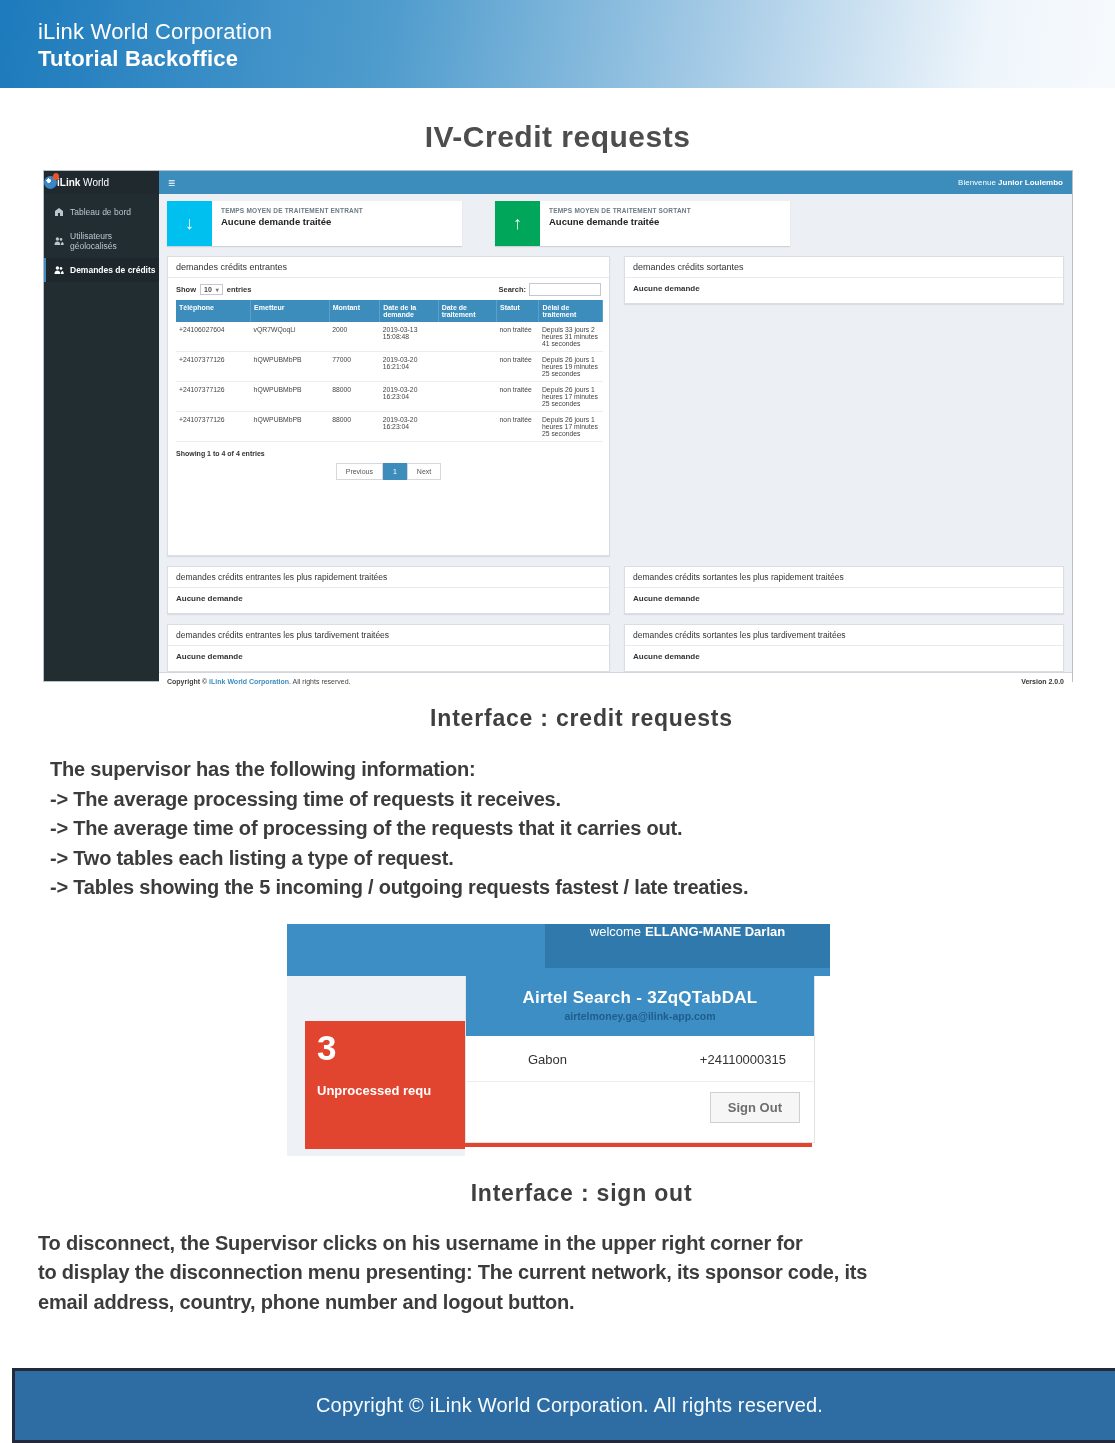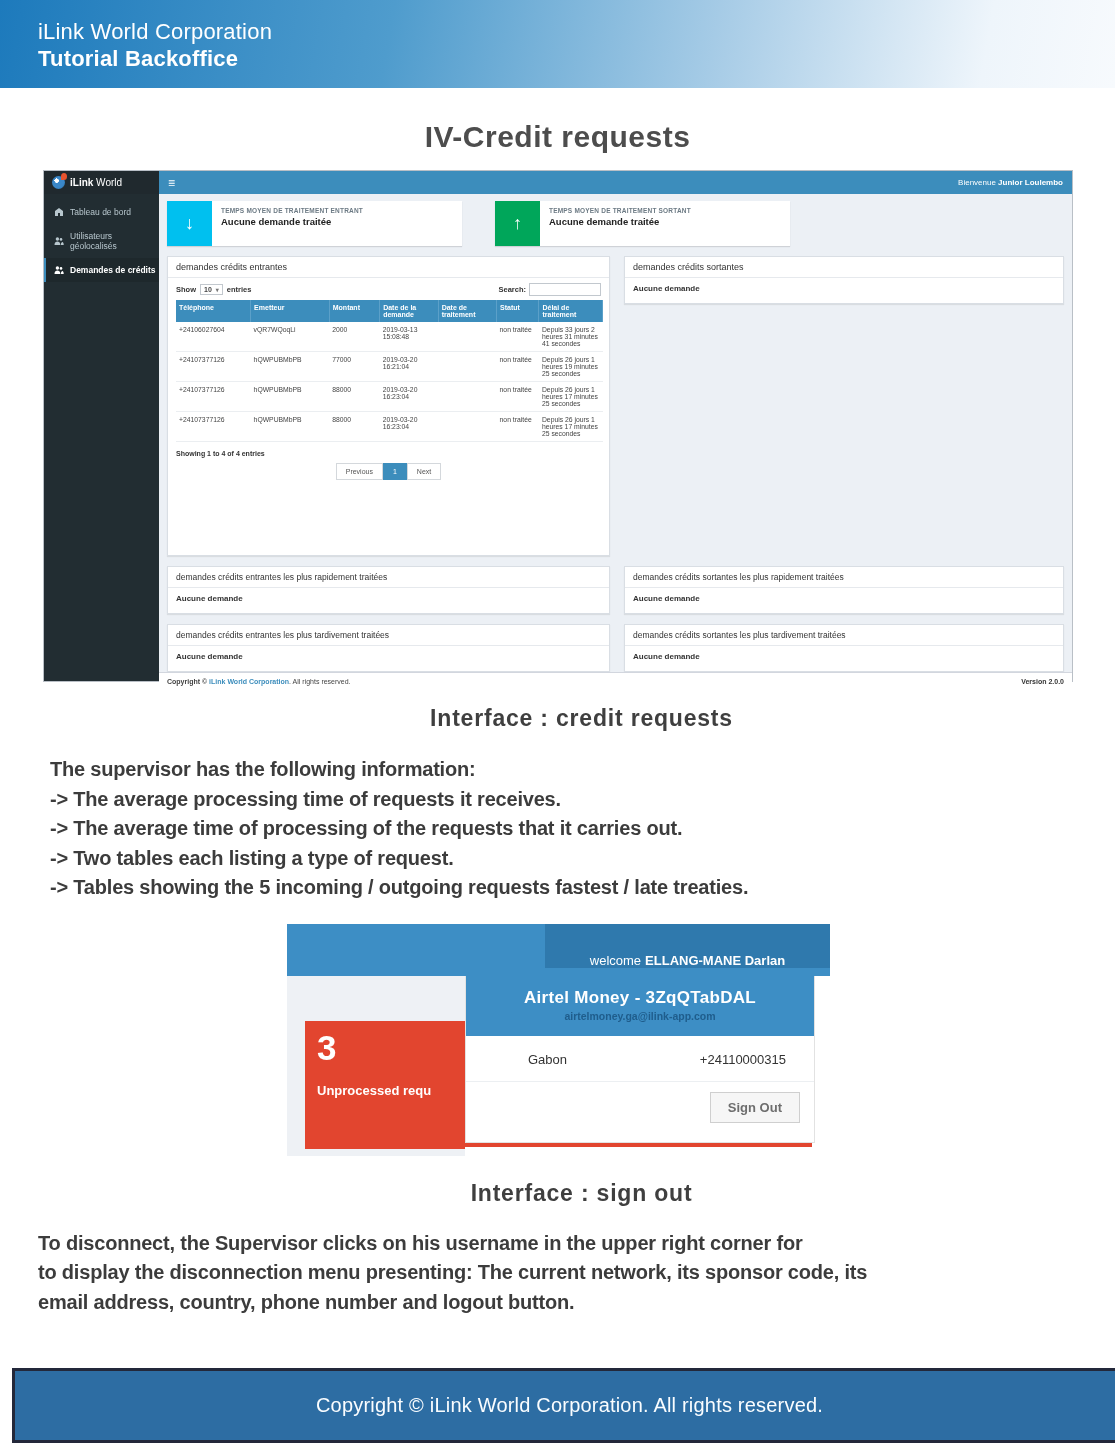--- a/index.html
+++ b/index.html
@@ -14,21 +14,21 @@
     background:linear-gradient(100deg,#1d7abc 0%,#4f9ccd 35%,#a9cde7 65%,#eef5fb 88%,#f7fafd 100%);
     color:#ffffff; padding:18px 0 0 38px;
   }
   .doc-header .l1 { font-size:22px; line-height:27px; font-weight:400; letter-spacing:.2px; }
   .doc-header .l2 { font-size:22px; line-height:27px; font-weight:700; letter-spacing:.2px; }
   .doc-title { text-align:center; font-size:30px; font-weight:bold; color:#4d4d4d; letter-spacing:.5px; margin-top:32px; }
 
   
   .ss1 { width:1030px; height:512px; margin:16px 0 0 43px; border:1px solid #b9bfc6; display:flex; flex-direction:column; font-family:"Liberation Sans",sans-serif; background:#ecf0f5; }
   .ss1-topbar { height:23px; display:flex; flex:0 0 23px; }
-  .ss1-logo { width:115px; background:#20292e; color:#fff; display:flex; align-items:center; gap:5px; padding-left:8px; }
+  .ss1-logo { width:115px; background:#20292e; color:#fff; display:flex; align-items:center; padding-left:0; }
   .logo-globe { width:13px; height:13px; border-radius:50%; background:radial-gradient(circle at 35% 35%, #ffffff 0 18%, #3a87c8 19% 60%, #2a6ea8 100%); position:relative; display:inline-block; }
   .logo-globe::after { content:""; position:absolute; right:-2px; top:-3px; width:6px; height:7px; background:#e8542f; border-radius:50% 50% 50% 0; }
   .ss1-brand { font-size:10px; }
   .ss1-brand b { font-weight:bold; }
   .ss1-bluebar { flex:1; background:#3c8dbc; color:#fff; display:flex; align-items:center; justify-content:space-between; padding:0 9px; }
   .menu-glyph { font-size:12px; line-height:1; cursor:pointer; }
   .ss1-welcome { font-size:8px; }
   .ss1-welcome b { font-weight:bold; }
   .ss1-body { flex:1; display:flex; min-height:0; }
   .ss1-sidebar { width:115px; background:#222d32; padding-top:6px; flex:0 0 115px; }
@@ -79,21 +79,21 @@
   .caption { text-align:center; font-size:23px; font-weight:bold; color:#3f3f3f; letter-spacing:.8px;margin-left:48px; }
   .cap1 { margin-top:23px; }
   .cap2 { margin-top:24px; }
   .para { font-size:20px; font-weight:bold; color:#3c3c3c; line-height:29.5px; letter-spacing:-.2px; }
   .para1 { margin:23px 0 0 50px; }
   .para2 { margin:22px 0 0 38px; }
 
   
   .ss2 { width:543px; height:232px; margin:21px 0 0 287px; position:relative; background:#ffffff; overflow:hidden; }
   .ss2-bar { position:absolute; left:0; top:0; width:543px; height:52px; background:#3d8ec5; }
-  .ss2-welcome { position:absolute; left:258px; top:0; width:285px; height:44px; background:#2f79ad; color:#fff; display:flex; align-items:flex-end; justify-content:center; font-size:13px; }
+  .ss2-welcome { position:absolute; left:258px; top:0; width:285px; height:44px; background:#2f79ad; color:#fff; display:flex; align-items:flex-start; justify-content:center; font-size:13px; }
   .ss2-welcome b { font-weight:bold; margin-left:4px; }
   .ss2-gray { position:absolute; left:0; top:52px; width:178px; height:180px; background:#eef1f5; }
   .ss2-drop { position:absolute; left:178px; top:52px; width:350px; height:167px; background:#fff; border:1px solid #e2e2e2; border-top:none; }
   .ss2-drop-hd { height:60px; background:#3d8ec5; text-align:center; padding-top:12px; }
   .ss2-net { color:#fff; font-weight:bold; font-size:17px; letter-spacing:.3px; }
   .ss2-mail { color:#1f5d8c; font-weight:bold; font-size:10.5px; margin-top:2px; }
   .ss2-row { display:flex; justify-content:space-between; padding:16px 28px 0 62px; font-size:13px; font-weight:normal; color:#333; }
   .ss2-div { border-bottom:1px solid #eceff2; margin:14px 0 0 0; }
   .ss2-btnrow { display:flex; justify-content:flex-end; padding:10px 14px 0 0; }
   .ss2-btn { background:#f6f6f6; border:1px solid #cfcfcf; color:#6e6e6e; font-weight:bold; font-size:13px; padding:7px 17px; cursor:pointer; }
@@ -315,21 +315,21 @@
 
 <div class="ss2">
   <div class="ss2-bar"></div>
   <div class="ss2-welcome">
     <span>welcome</span>
       <b>ELLANG-MANE Darlan</b>
   </div>
   <div class="ss2-gray"></div>
   <div class="ss2-drop">
     <div class="ss2-drop-hd">
-      <div class="ss2-net">Airtel Money - 3ZqQTabDAL</div>
+      <div class="ss2-net">Airtel Search - 3ZqQTabDAL</div>
       <div class="ss2-mail">airtelmoney.ga@ilink-app.com</div>
     </div>
     <div class="ss2-row">
       <span>Gabon</span>
       <span>+24110000315</span>
     </div>
     <div class="ss2-div"></div>
     <div class="ss2-btnrow">
       <span class="ss2-btn">Sign Out</span>
     </div>

